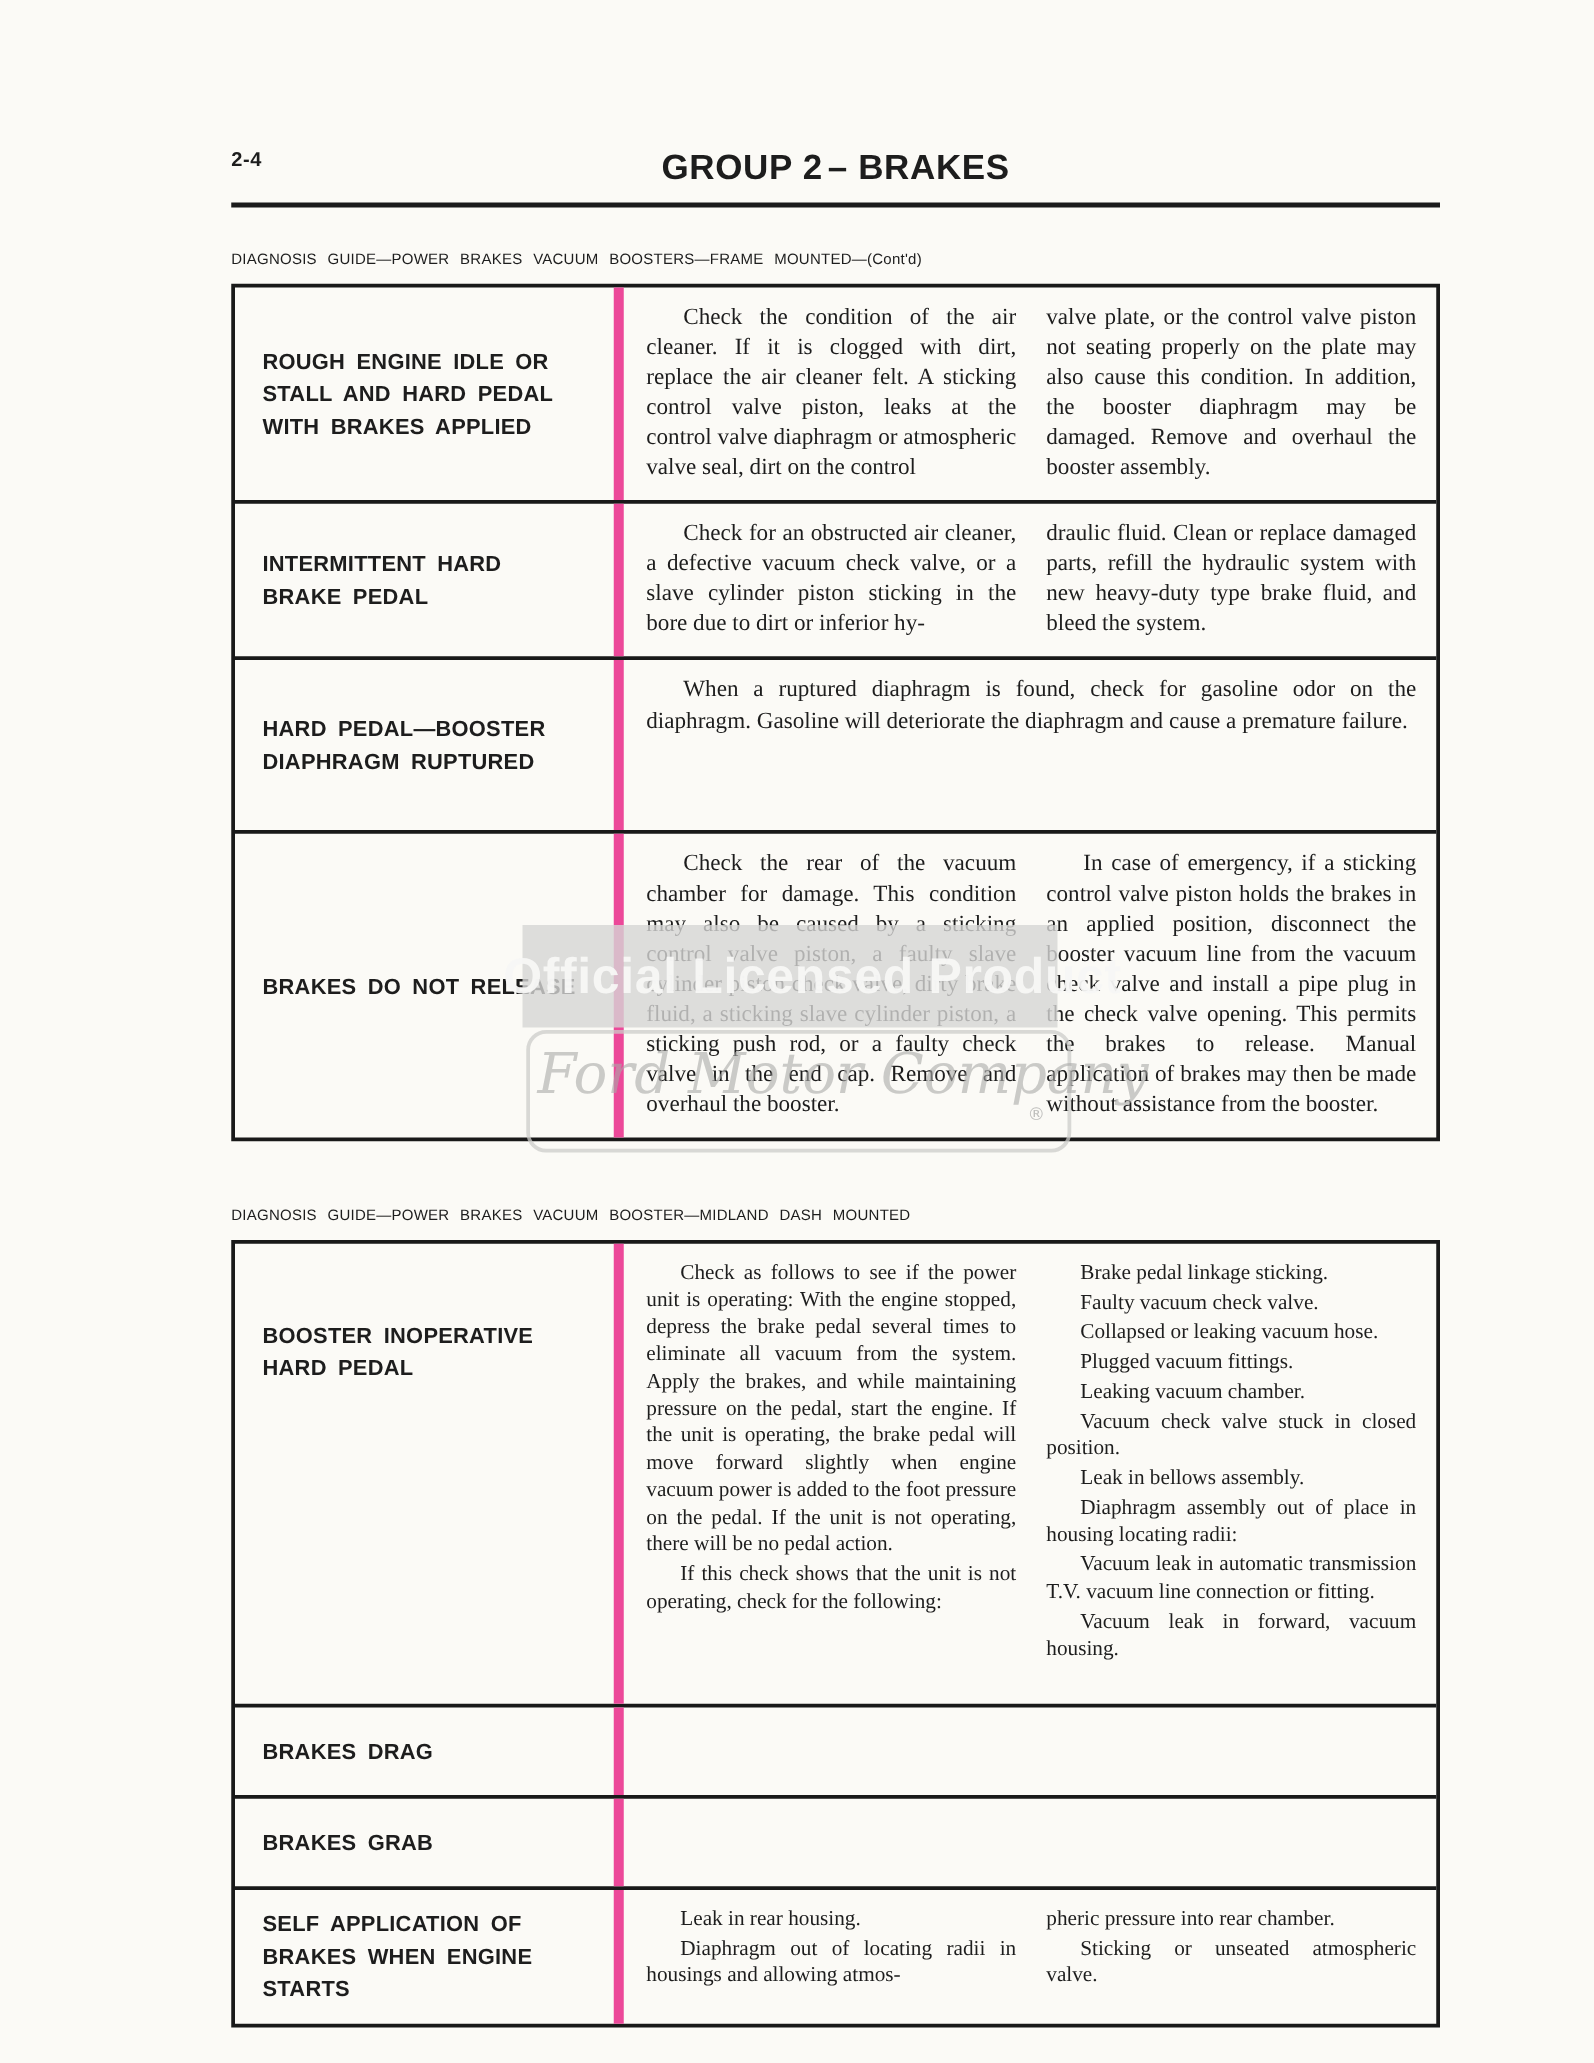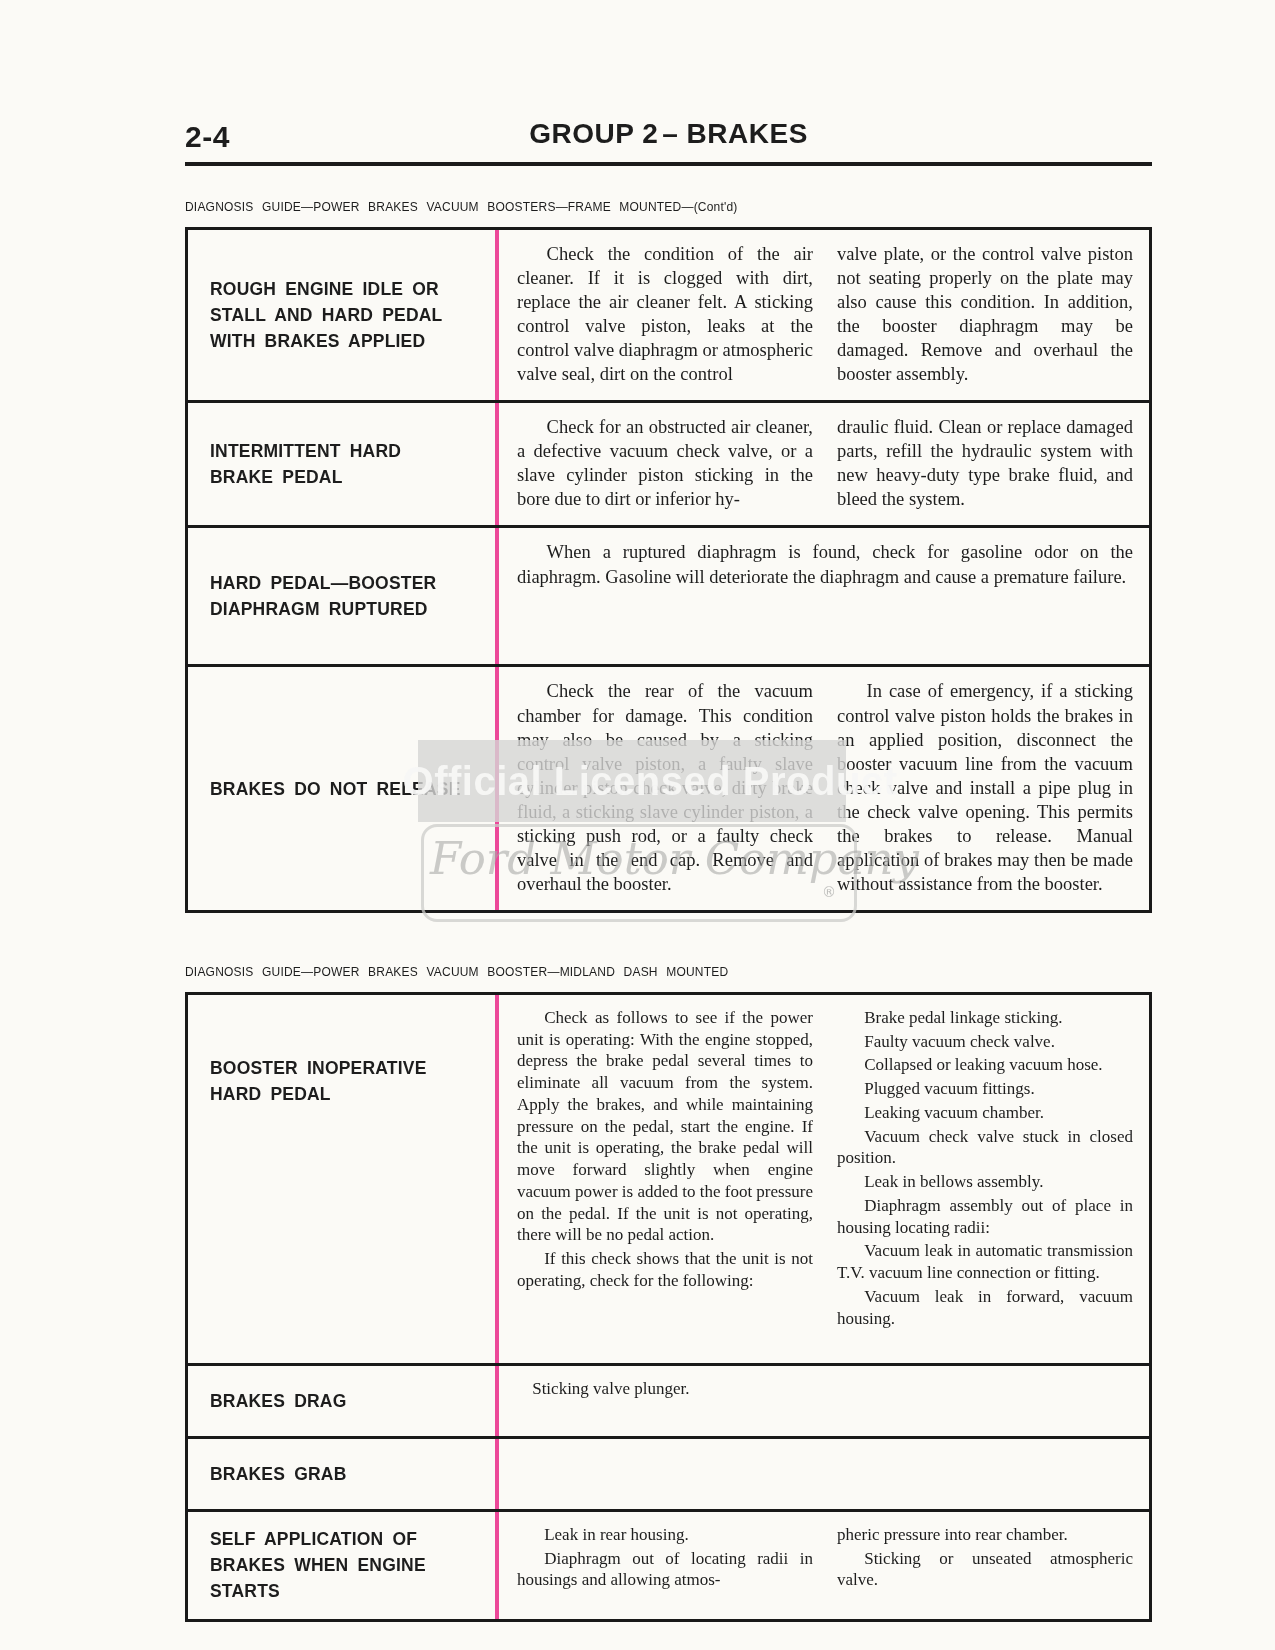--- a/index.html
+++ b/index.html
@@ -8,41 +8,41 @@
     position:relative; width:1275px; height:1650px; margin:0 auto;
     background:#fbfaf6; color:#1d1d1d; overflow:hidden;
     font-family:"Liberation Serif", serif;
   }
   .content { position:absolute; left:185px; top:118px; width:967px; }
 
   
   .hdr { position:relative; height:34px; }
   .pagenum {
     position:absolute; left:0; top:2px;
-    font-family:"Liberation Sans", sans-serif; font-weight:bold; font-size:30px; letter-spacing:.5px;
+    font-family:"Liberation Sans", sans-serif; font-weight:bold; font-size:16px; letter-spacing:.5px;
   }
   .htitle { position:absolute; left:0; right:0; text-align:center; top:0; white-space:nowrap; }
   .ht-main { font-family:"Liberation Sans", sans-serif; font-weight:bold; font-size:28px; letter-spacing:.5px; }
   .ht-sub  { font-family:"Liberation Sans", sans-serif; font-weight:bold; font-size:28px; letter-spacing:.5px; }
   .rule { height:4px; background:#1b1b1b; margin-top:10px; }
 
   
   .sect {
     font-family:"Liberation Sans", sans-serif; font-weight:normal; font-size:12px;
     letter-spacing:.2px; word-spacing:5px; margin:34px 0 13px 0;
   }
   .s2 { margin-top:52px; }
 
   
   .dtable { border:3px solid #191919; background:transparent; }
   .trow { display:flex; border-bottom:3px solid #191919; }
   .trow:last-child { border-bottom:none; }
   .hcell {
     flex:0 0 311px; width:311px; box-sizing:border-box;
-    border-right:4px solid #ec4899;
+    border-right:8px solid #ec4899;
     display:flex; align-items:center;
     padding:14px 30px 14px 22px;
   }
   .hcell.htop { align-items:flex-start; padding-top:60px; }
   .hinner {
     font-family:"Liberation Sans", sans-serif; font-weight:bold; font-size:17.5px;
     line-height:1.5; word-spacing:4px; letter-spacing:.2px;
   }
   .ccell { flex:1; display:flex; box-sizing:border-box; padding:12px 4px 12px 6px; }
   .ccell.single { display:block; padding:12px 10px 12px 6px; }
@@ -175,23 +175,20 @@
             <p class="ind">Vacuum leak in automatic transmission T.V. vacuum line connection or fitting.</p>
             <p class="ind">Vacuum leak in forward, vacuum housing.</p>
           </div>
         </div>
       </div>
 
       <div class="trow" style="min-height:70px">
         <div class="hcell">
           <div class="hinner">BRAKES DRAG</div>
         </div>
-        <div class="ccell single">
-          <p class="ind">Sticking valve plunger.</p>
-        </div>
       </div>
 
       <div class="trow" style="min-height:70px">
         <div class="hcell">
           <div class="hinner">BRAKES GRAB</div>
         </div>
       </div>
 
       <div class="trow" style="min-height:78px">
         <div class="hcell">

